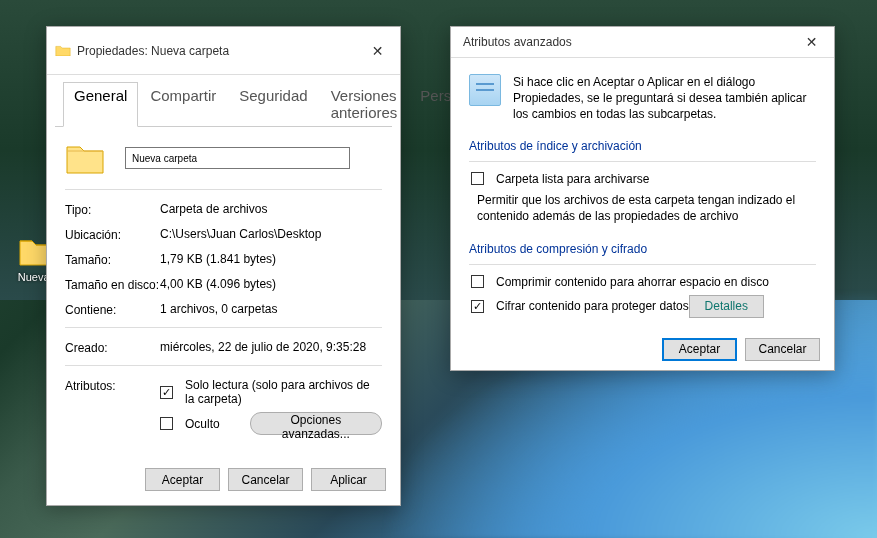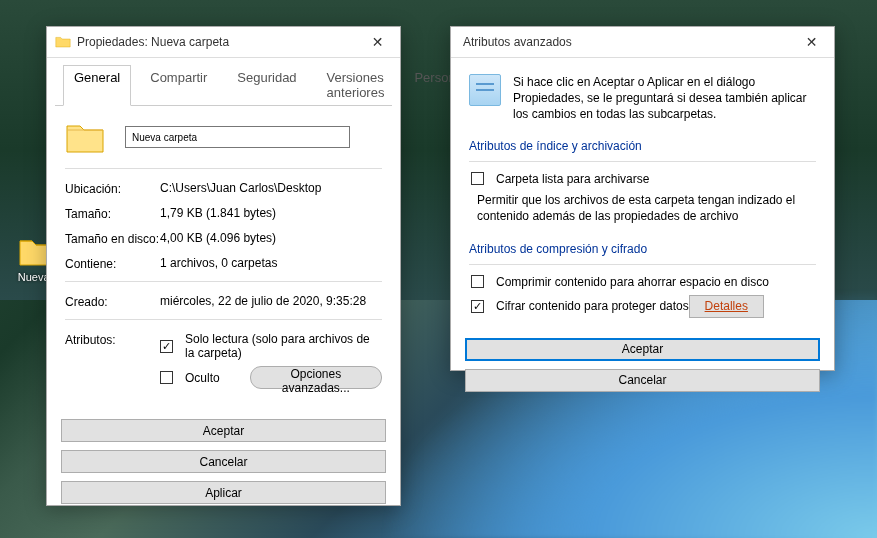--- a/index.html
+++ b/index.html
@@ -77,22 +77,22 @@
     width: 45px; height: 30px;
     display: flex; align-items: center; justify-content: center;
     font-size: 14px;
     color: #333;
     cursor: pointer;
   }
 
   .tabs {
     display: flex;
     padding: 6px 8px 0 8px;
-    gap: 8px;
-    font-size: 13px;
+    gap: 1px;
+    font-size: 15px;
     border-bottom: 1px solid #ccc;
     margin: 0 8px;
   }
   .tab {
     padding: 4px 10px 5px;
     color: #555;
     cursor: pointer;
     position: relative;
     top: 1px;
     border: 1px solid transparent;
@@ -167,28 +167,27 @@
     min-width: 75px;
     height: 23px;
     background: #e1e1e1;
     border: 1px solid #adadad;
     font-family: inherit;
     font-size: 12px;
     padding: 0 10px;
     cursor: pointer;
   }
   .btn.default { border-color: #0078d7; box-shadow: inset 0 0 0 1px #0078d7; }
-  .btn:disabled { color: #c2410c; cursor: default; text-decoration: underline; }
+  .btn:disabled { color: #0f766e; cursor: default; }
 
   .footer-btns {
     display: flex;
     justify-content: flex-end;
     gap: 8px;
     padding: 10px 14px 14px;
-    flex-direction: column;
   }
 
   
   .adv-content {
     padding: 16px 18px 10px 18px;
     flex: 1;
   }
   .adv-intro {
     display: flex;
     gap: 12px;
@@ -281,20 +280,24 @@
         <svg viewBox="0 0 40 34">
             <path d="M2 6 h13 l4 4 h19 v22 h-36 z" fill="#ffe38a" stroke="#d9a400"></path>
             <path d="M2 10 h36" stroke="#e6b84d"></path>
           </svg>
       </div>
       <input class="name-field" value="Nueva carpeta" style="">
     </div>
 
     <hr class="hr">
 
+    <div class="row">
+      <div class="label">Tipo:</div>
+      <div class="value">Carpeta de archivos</div>
+    </div>
     <div class="row">
       <div class="label">Ubicación:</div>
       <div class="value">C:\Users\Juan Carlos\Desktop</div>
     </div>
     <div class="row">
       <div class="label">Tamaño:</div>
       <div class="value">1,79 KB (1.841 bytes)</div>
     </div>
     <div class="row">
       <div class="label">Tamaño en disco:</div>

